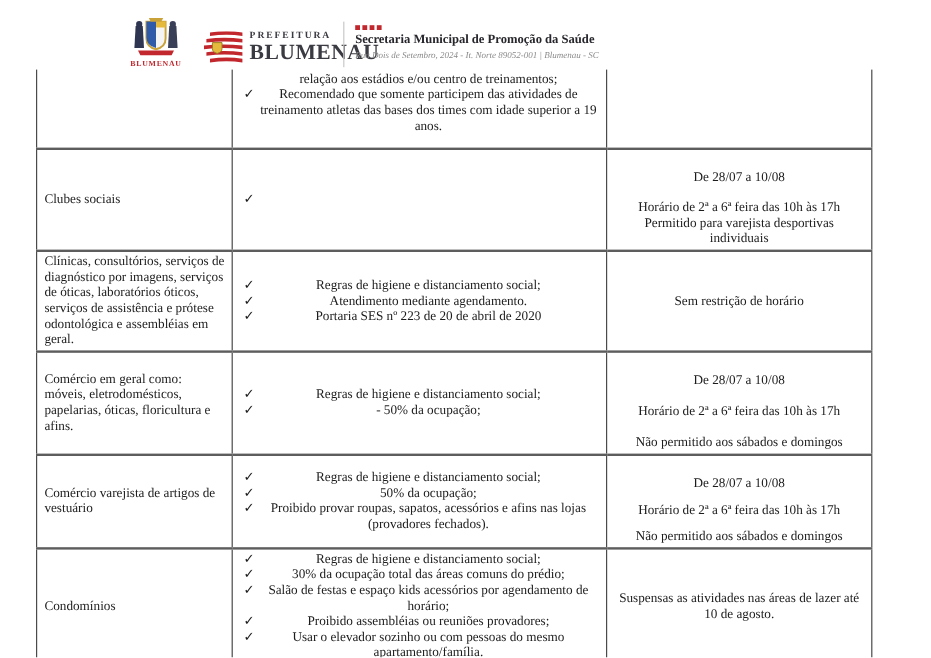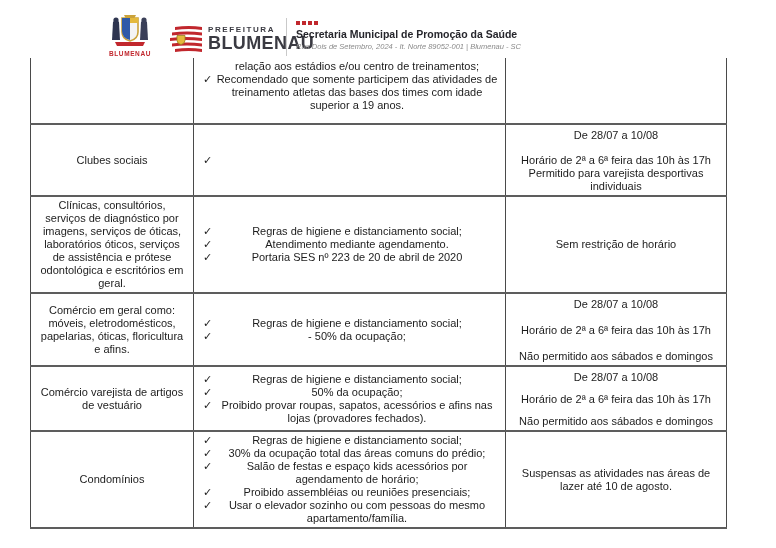--- a/index.html
+++ b/index.html
@@ -1,18 +1,18 @@
 <!DOCTYPE html>
 <html><head>
 <meta charset="utf-8">
 <style>
   html,body { margin:0; padding:0; background:#ffffff; }
   .page {
     position:relative; width:752px; height:548px; background:#ffffff;
-    font-family:Liberation Sans, sans-serif; color:#1c1c1c; overflow:hidden;
+    font-family:Liberation Serif, serif; color:#1c1c1c; overflow:hidden;
   }
 
   
   .coa { position:absolute; left:104px; top:12px; width:52px; text-align:center; }
   .coa svg { width:46px; height:37px; display:block; margin:0 auto; }
   .coa-label { font-size:6.5px; font-weight:bold; color:#c1272d; letter-spacing:.6px; margin-top:1px; }
 
   .flag { position:absolute; left:169px; top:26px; }
   .pref { position:absolute; left:208px; top:25px; color:#3a3a42; }
   .pref-small { font-size:8px; font-weight:bold; letter-spacing:1.6px; }
@@ -33,30 +33,30 @@
     border-left:1px solid #4a4a4a; border-right:1px solid #4a4a4a;
     border-top:2px solid #5d5d5d; border-bottom:2px solid #5d5d5d;
     font-size:11px; line-height:13px; vertical-align:middle;
     padding:2px 6px; overflow:hidden;
   }
   table.doc tr:first-child td { border-top:none; }
 
   .r0 { height:66px; } .r1 { height:62px; } .r2 { height:70px; }
   .r3 { height:69px;margin-top:30px; } .r4 { height:58px; } .r5 { height:96px; }
 
-  td.cat { text-align:center; }
+  td.cat { }
   td.rules { padding:3px 8px 3px 22px;text-align:center; }
   td.rules.vtop { vertical-align:top; }
   .rule { display:flex; align-items:flex-start; }
   .tick { flex:0 0 15px; width:15px; }
   .rtext { flex:1; }
 
   td.sched { text-align:center; padding:4px 10px; }
   td.sched p { margin:0; }
-  td.sched.vtop { vertical-align:top; padding-top:4px; }
+  td.sched.vtop { vertical-align:top; padding-top:17px; }
   .s-clubes p:nth-child(2) { margin-top:12px; }
   .s-comercio p + p { margin-top:13px; }
   .s-vestuario { padding-top:2px; }
   .s-vestuario p + p { margin-top:9px; }
 </style>
 </head>
 <body>
 
 <div class="page">
 
@@ -140,21 +140,21 @@
           </div>
         </td>
         <td class="sched vtop s-clubes">
           <p>De 28/07 a 10/08</p>
           <p>Horário de 2ª a 6ª feira das 10h às 17h</p>
           <p>Permitido para varejista desportivas individuais</p>
         </td>
       </tr>
 
       <tr class="r2">
-        <td class="cat">Clínicas, consultórios, serviços de diagnóstico por imagens, serviços de óticas, laboratórios óticos, serviços de assistência e prótese odontológica e escritórios em geral.</td>
+        <td class="cat">Clínicas, consultórios, serviços de diagnóstico por imagens, serviços de óticas, laboratórios óticos, serviços de assistência e prótese odontológica e assembléias em geral.</td>
         <td class="rules">
           <div class="rule">
             <span class="tick">✓</span>
             <span class="rtext">Regras de higiene e distanciamento social;</span>
           </div>
           <div class="rule">
             <span class="tick">✓</span>
             <span class="rtext">Atendimento mediante agendamento.</span>
           </div>
           <div class="rule">
@@ -219,21 +219,21 @@
           <div class="rule">
             <span class="tick">✓</span>
             <span class="rtext">30% da ocupação total das áreas comuns do prédio;</span>
           </div>
           <div class="rule">
             <span class="tick">✓</span>
             <span class="rtext">Salão de festas e espaço kids acessórios por agendamento de horário;</span>
           </div>
           <div class="rule">
             <span class="tick">✓</span>
-            <span class="rtext">Proibido assembléias ou reuniões presenciais;</span>
+            <span class="rtext">Proibido assembléias ou reuniões provadores;</span>
           </div>
           <div class="rule">
             <span class="tick">✓</span>
             <span class="rtext">Usar o elevador sozinho ou com pessoas do mesmo apartamento/família.</span>
           </div>
         </td>
         <td class="sched">
           <p>Suspensas as atividades nas áreas de lazer até 10 de agosto.</p>
         </td>
       </tr>

